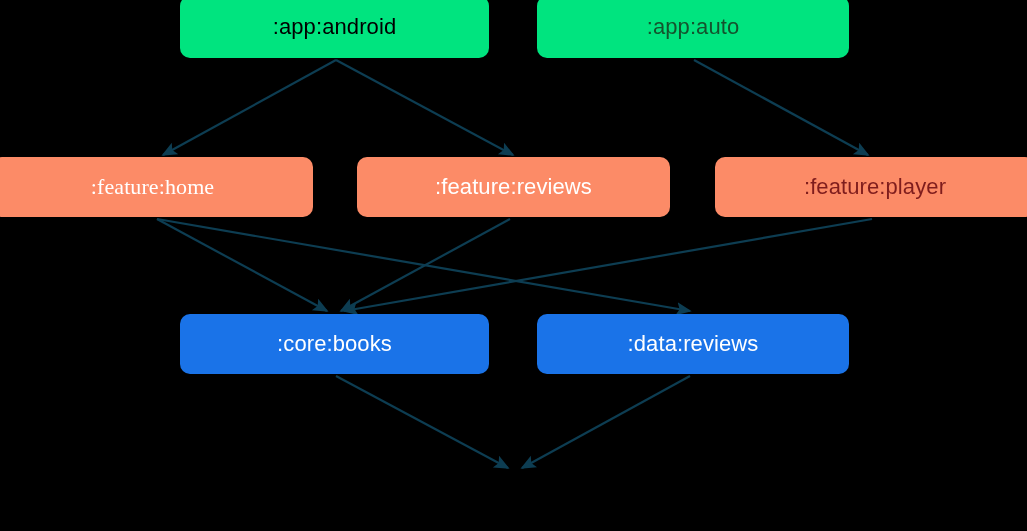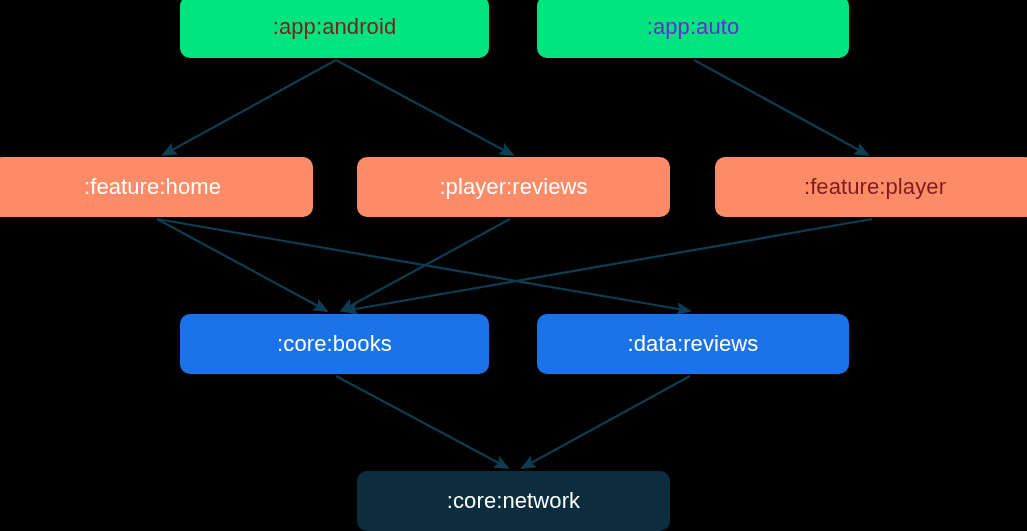--- a/index.html
+++ b/index.html
@@ -62,36 +62,33 @@
       <line x1="336" y1="60" x2="513" y2="155" stroke="#0d3d52" stroke-width="2.2" marker-end="url(#arrowhead)"></line>
       <line x1="694" y1="60" x2="868" y2="155" stroke="#0d3d52" stroke-width="2.2" marker-end="url(#arrowhead)"></line>
       <line x1="157" y1="219" x2="327" y2="311" stroke="#0d3d52" stroke-width="2.2" marker-end="url(#arrowhead)"></line>
       <line x1="157" y1="219" x2="690" y2="311" stroke="#0d3d52" stroke-width="2.2" marker-end="url(#arrowhead)"></line>
       <line x1="510" y1="219" x2="341" y2="311" stroke="#0d3d52" stroke-width="2.2" marker-end="url(#arrowhead)"></line>
       <line x1="872" y1="219" x2="344" y2="311" stroke="#0d3d52" stroke-width="2.2" marker-end="url(#arrowhead)"></line>
       <line x1="336" y1="376" x2="508" y2="468" stroke="#0d3d52" stroke-width="2.2" marker-end="url(#arrowhead)"></line>
       <line x1="690" y1="376" x2="522" y2="468" stroke="#0d3d52" stroke-width="2.2" marker-end="url(#arrowhead)"></line>
     </svg>
 <div class="node" style="left: 180px; top: -4px; width: 309px; height: 62px; background: rgb(0, 228, 127);">
-      <span class="node-label" style="color: #7f1d1d;">:app:android</span>
+      <span class="node-label" style="color: #000000;">:app:android</span>
     </div>
     <div class="node" style="left: 537px; top: -4px; width: 312px; height: 62px; background: rgb(0, 228, 127);">
-      <span class="node-label" style="color: #6d28d9;">:app:auto</span>
+      <span class="node-label" style="color: #14532d;">:app:auto</span>
     </div>
     <div class="node" style="left: -8px; top: 157px; width: 321px; height: 60px; background: rgb(252, 139, 103);">
-      <span class="node-label" style="color: rgb(255, 255, 255);">:feature:home</span>
+      <span class="node-label" style="color: rgb(255, 255, 255); font-family: Liberation Serif, serif;">:feature:home</span>
     </div>
     <div class="node" style="left: 357px; top: 157px; width: 313px; height: 60px; background: rgb(252, 139, 103);">
-      <span class="node-label" style="color: rgb(255, 255, 255);">:player:reviews</span>
+      <span class="node-label" style="color: rgb(255, 255, 255);">:feature:reviews</span>
     </div>
     <div class="node" style="left: 715px; top: 157px; width: 320px; height: 60px; background: rgb(252, 139, 103);">
       <span class="node-label" style="color: #7f1d1d;">:feature:player</span>
     </div>
     <div class="node" style="left: 180px; top: 314px; width: 309px; height: 60px; background: rgb(26, 115, 232);">
       <span class="node-label" style="color: rgb(255, 255, 255);">:core:books</span>
     </div>
     <div class="node" style="left: 537px; top: 314px; width: 312px; height: 60px; background: rgb(26, 115, 232);">
       <span class="node-label" style="color: rgb(255, 255, 255);">:data:reviews</span>
     </div>
-    <div class="node" style="left: 357px; top: 471px; width: 313px; height: 60px; background: rgb(12, 45, 62);">
-      <span class="node-label" style="color: rgb(255, 255, 255);">:core:network</span>
-    </div>
   </div>
 
 </body></html>

